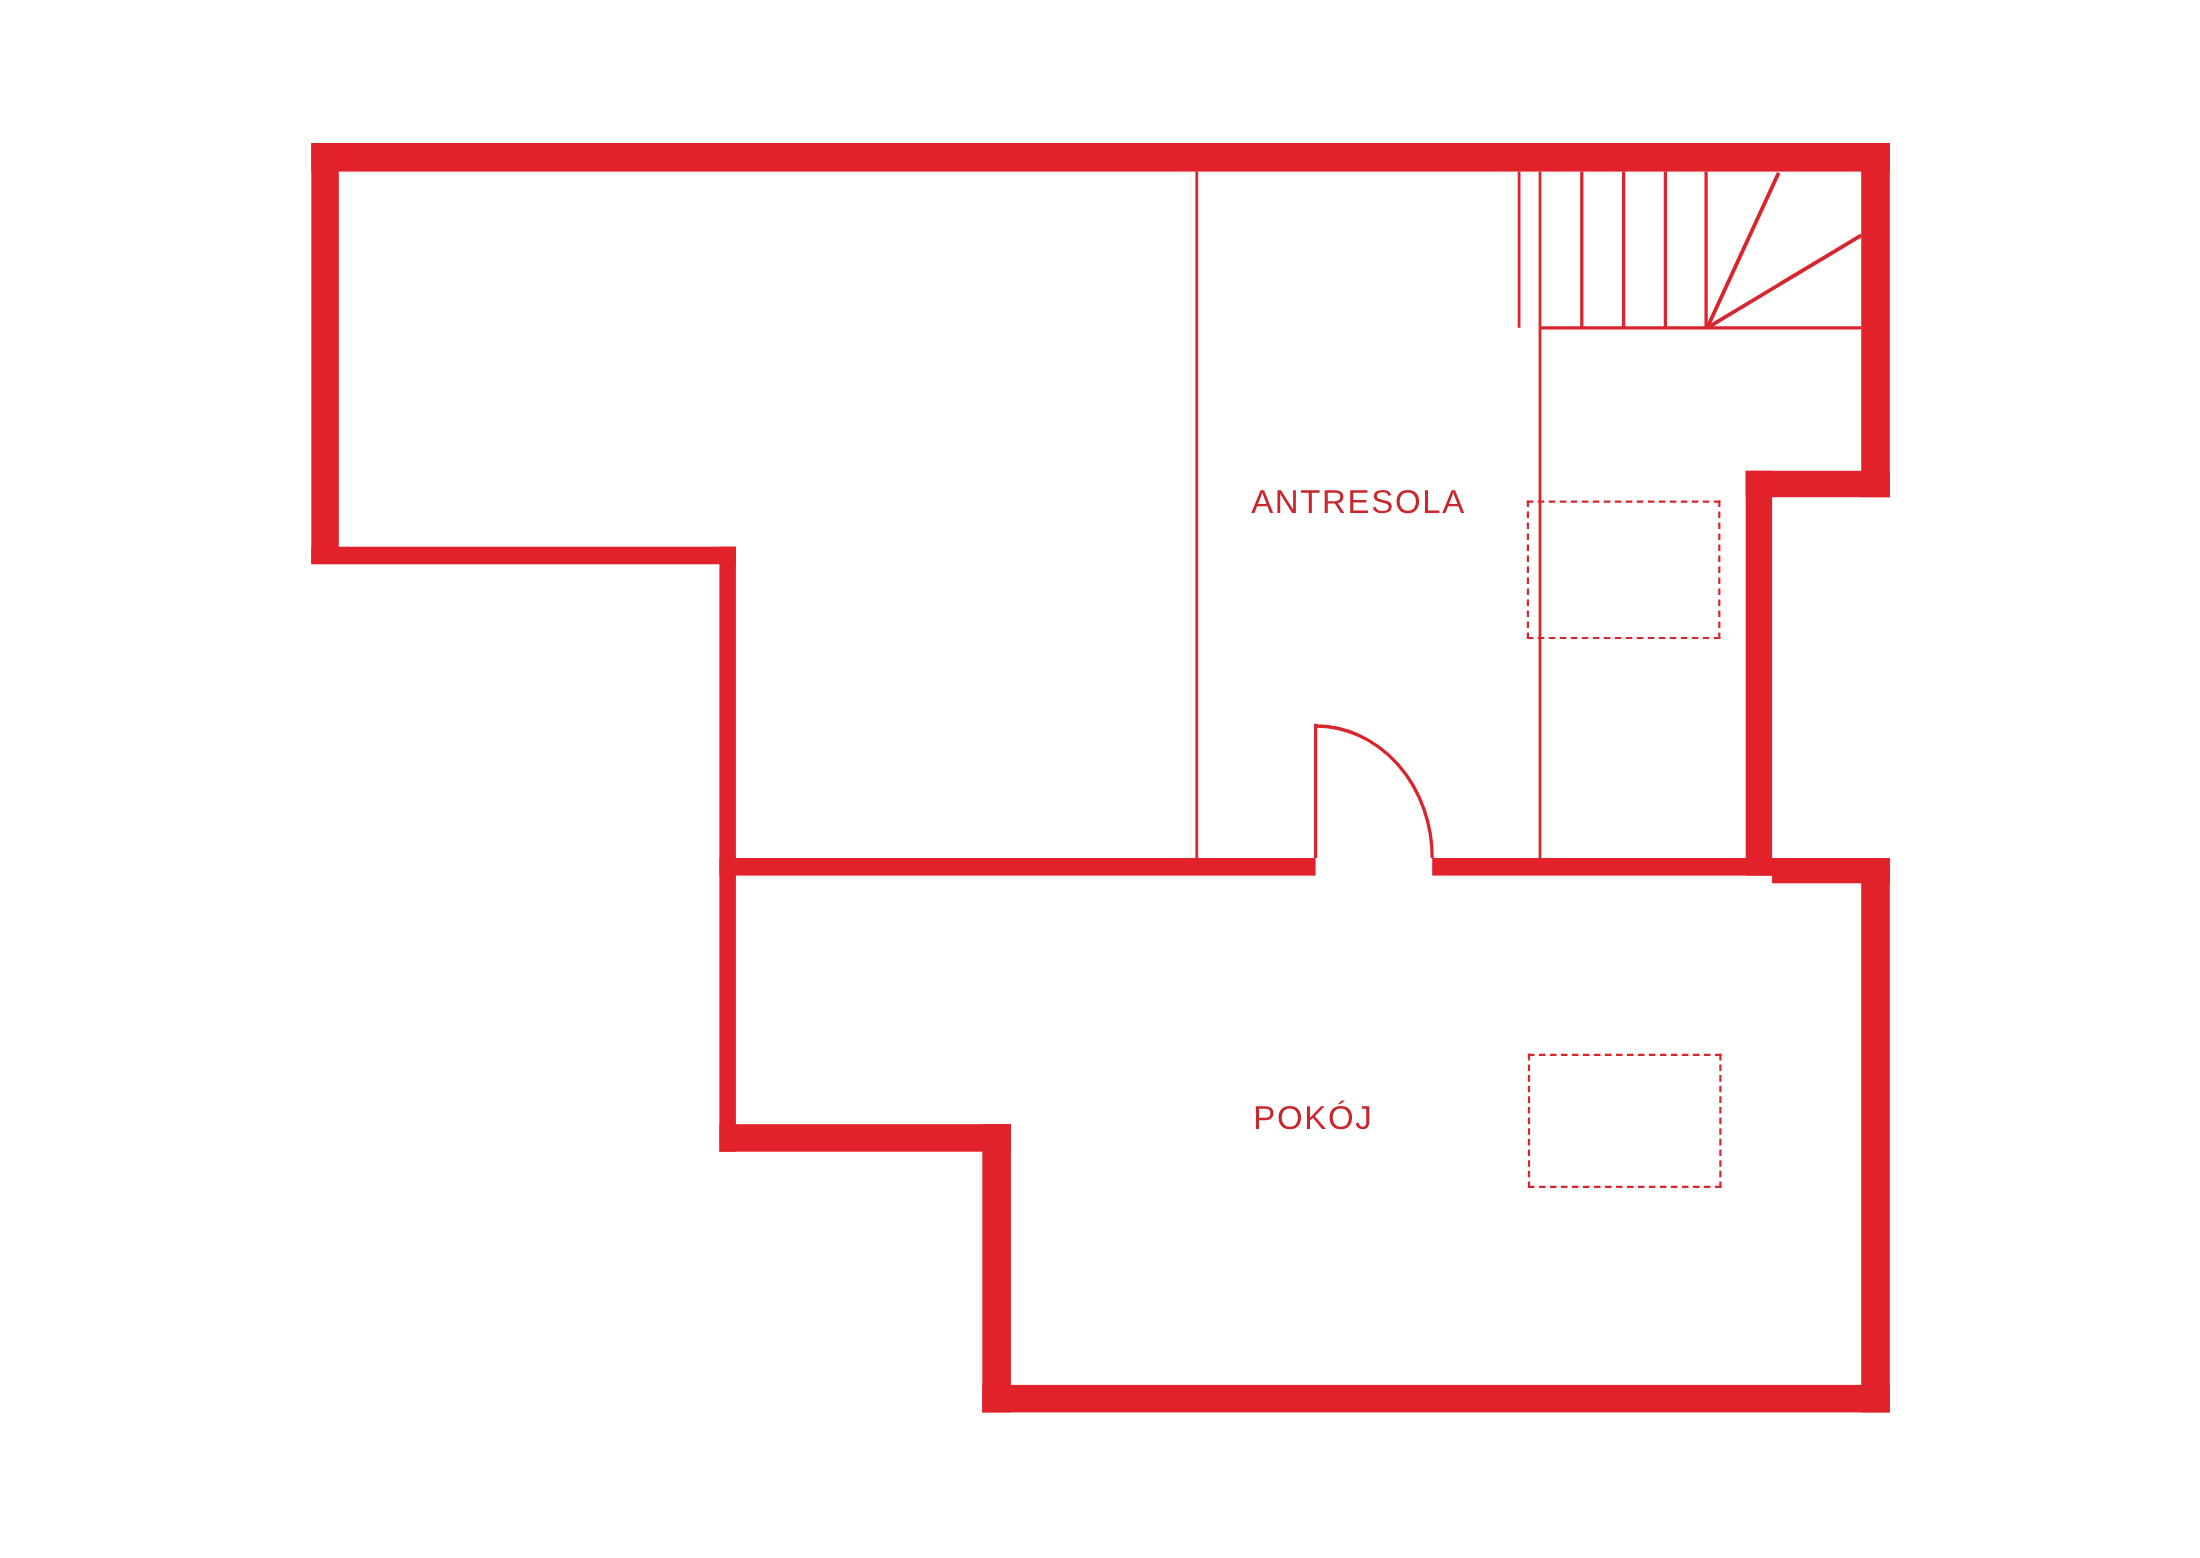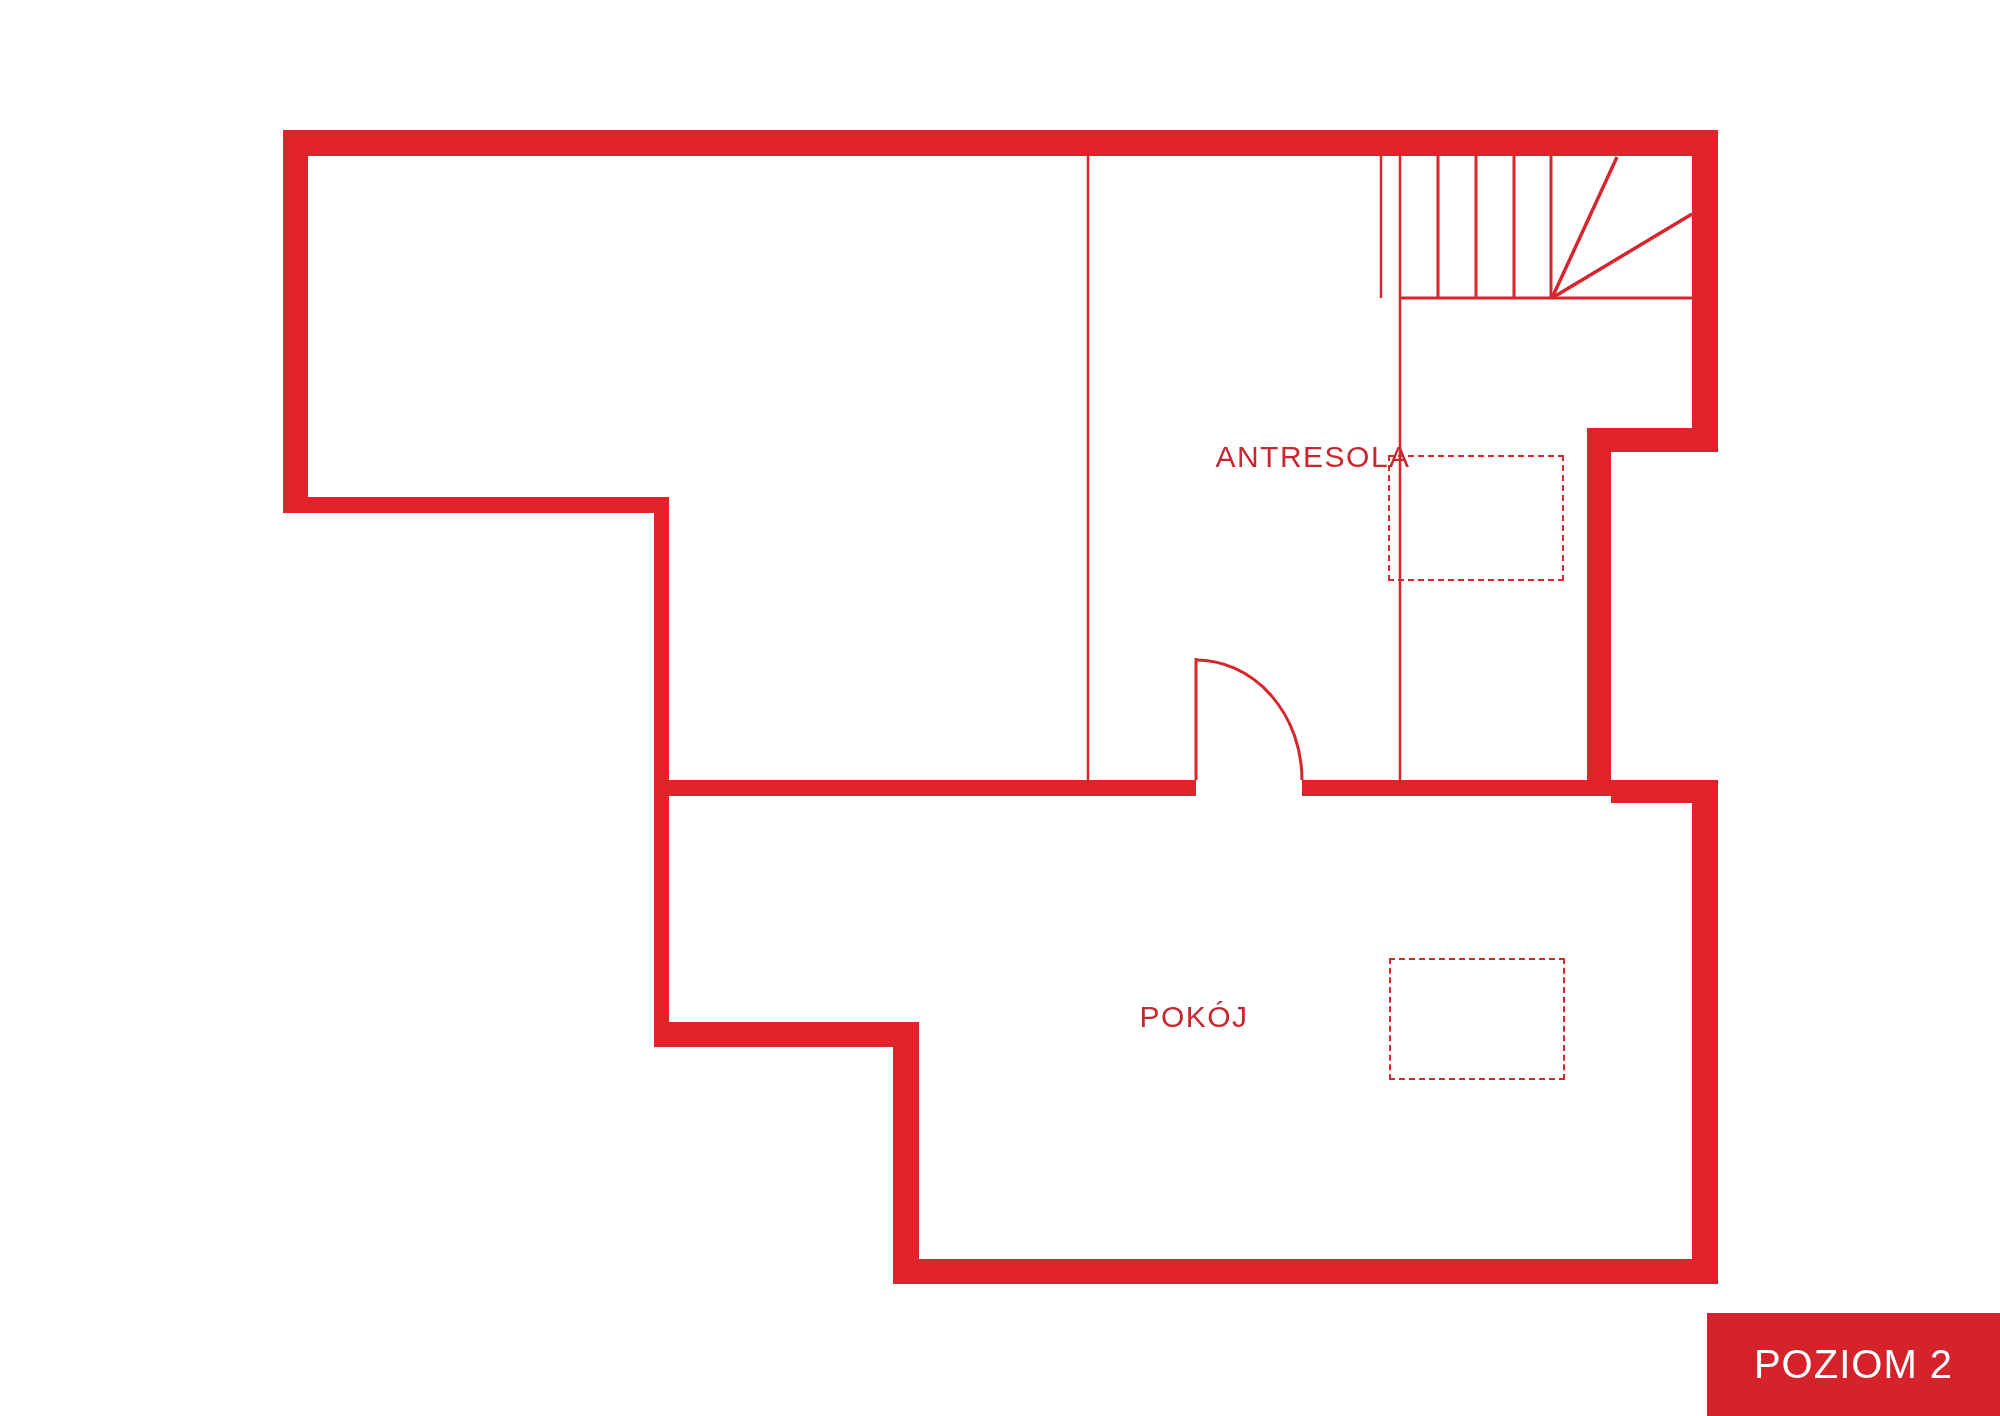--- a/index.html
+++ b/index.html
@@ -78,20 +78,17 @@
     </g>
     <g>
       <line x1="1196" y1="658" x2="1196" y2="780" stroke-width="3"></line>
       <path d="M 1196 660 A 106 120 0 0 1 1302 780" stroke-width="3"></path>
     </g>
   </svg>
 
   <div class="dashed-box" style="left:1388px;top:455px;width:172px;height:122px;"></div>
   <div class="dashed-box" style="left:1389px;top:958px;width:172px;height:118px;"></div>
 
-  <div class="room-label" style="left:1163px;top:440px;width:300px;">ANTRESOLA</div>
+  <div class="room-label" style="left:1085px;top:440px;width:300px;">ANTRESOLA</div>
   <div class="room-label" style="left:1044px;top:1000px;width:300px;">POKÓJ</div>
 
-  <div class="level-badge">
-    <span>POZIOM 2</span>
-  </div>
 
 </div>
 
 </body></html>

